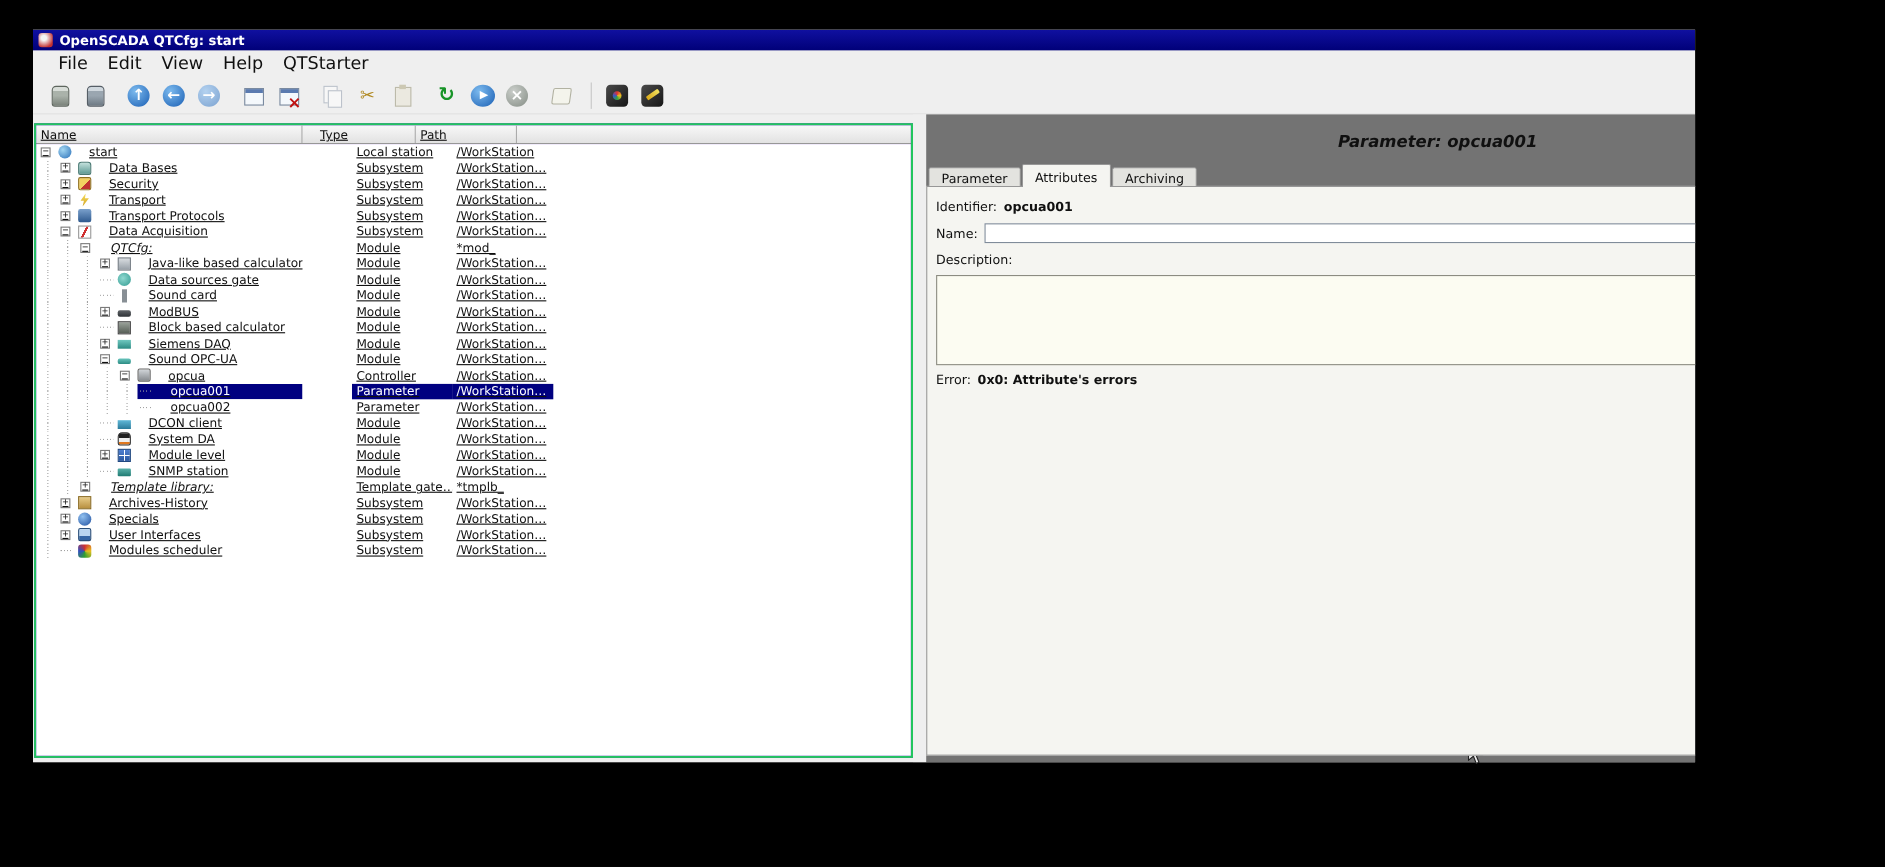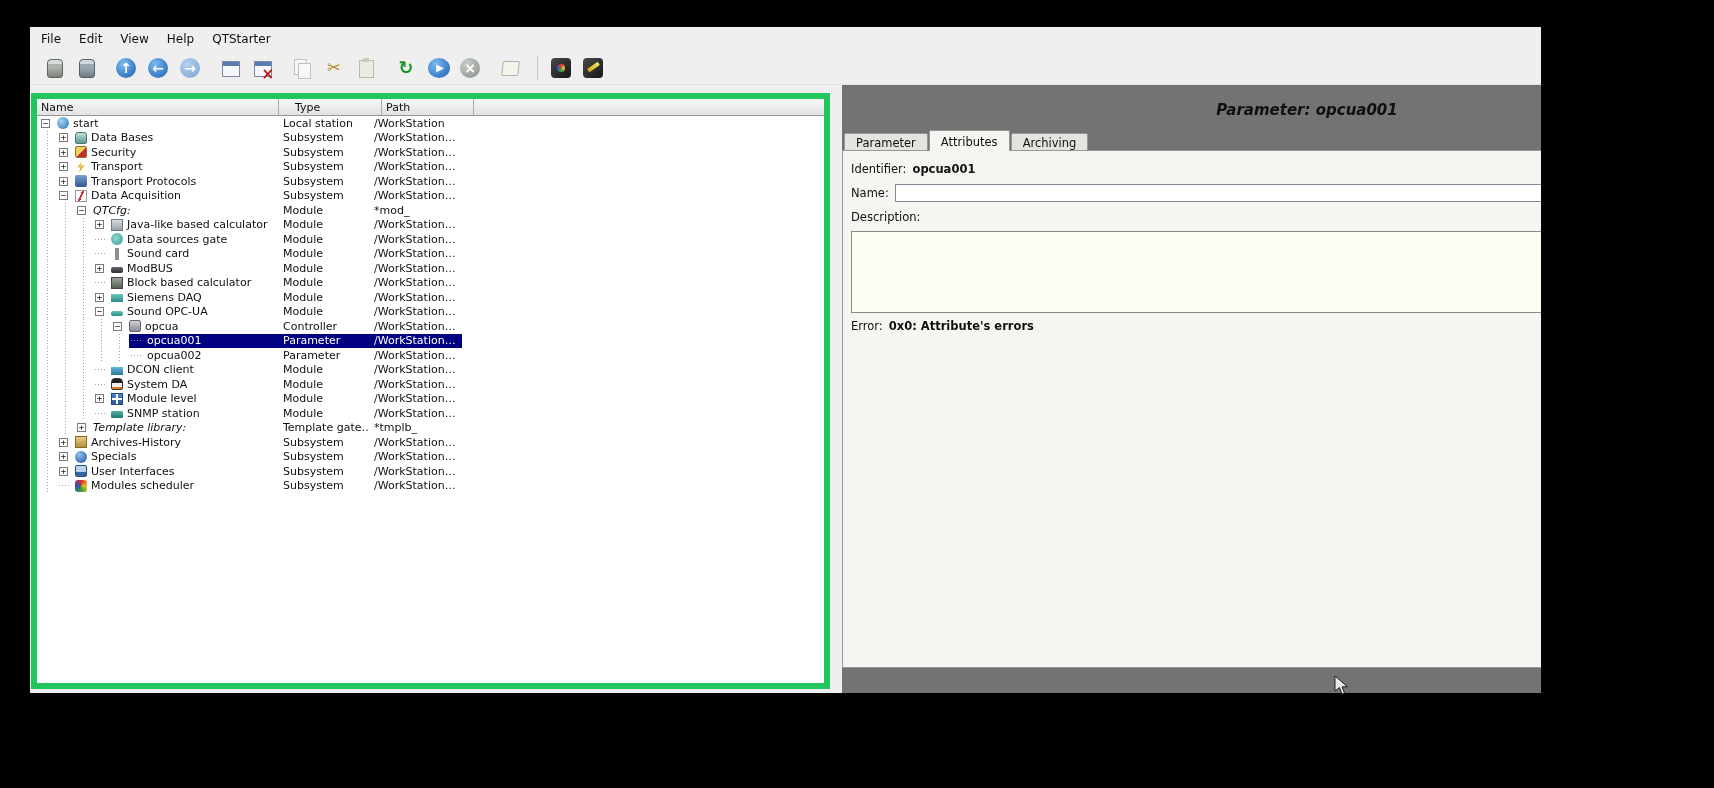--- a/index.html
+++ b/index.html
@@ -10,22 +10,22 @@
             background:#efefef; display:flex; flex-direction:column; overflow:hidden; }
 
   
   .titlebar { height:19px; flex:none; background:linear-gradient(180deg,#1010a0,#000078);
               display:flex; align-items:center; padding:0 5px; }
   .app-icon { width:13px; height:13px; margin-right:6px; border-radius:3px; flex:none;
               background:radial-gradient(circle at 38% 35%, #f4f4f4 20%, #c23030 75%); }
   .title-text { color:#fff; font-size:12px; font-weight:bold; white-space:nowrap; }
 
   
-  .menubar { height:24px; flex:none; display:flex; align-items:center; padding:0 2px;
-             background:#efefef; font-size:12px; }
+  .menubar { height:24px; flex:none; display:flex; align-items:flex-end; padding:0 14px;
+             background:#efefef; font-size:16px; }
   .menu-item { padding:3px 9px; cursor:default; }
 
   
   .toolbar { height:34px; flex:none; display:flex; align-items:center; padding:0 10px;
              background:#efefef; border-bottom:1px solid #e2e2e2; }
   .tb-btn { width:28px; height:28px; display:flex; align-items:center; justify-content:center;
             margin-right:4px; border-radius:3px; flex:none; }
   .tb-gap { width:8px; flex:none; }
   .tb-sep { width:1px; height:24px; background:#c6c6c6; margin:0 9px; flex:none; }
   .tbi { display:block; width:24px; height:24px; position:relative; }
@@ -66,45 +66,45 @@
   .tbi-qtstarter-openscada::after { content:''; position:absolute; left:8px; top:8px; width:8px; height:8px;
       border-radius:50%; background:conic-gradient(#e03030,#e8c020,#30a040,#3858c8,#e03030); }
   .tbi-qtstarter-uivision::after { content:''; position:absolute; left:6px; top:9px; width:13px; height:4px;
       background:linear-gradient(90deg,#d8a818,#f0e060); transform:rotate(-35deg); border-radius:1px; }
 
   
   .main { flex:1; display:flex; min-height:0; }
 
   
   .tree-pane { width:800px; flex:none; display:flex; padding:8px 0 4px 1px; min-height:0; }
-  .tree-widget { flex:1; display:flex; flex-direction:column; border:6px solid #22c55e; background:#6d28d9; min-height:0; }
+  .tree-widget { flex:1; display:flex; flex-direction:column; border:2px solid #22c55e; background:#6d28d9; min-height:0;text-decoration:underline; }
   .tree-header { display:flex; flex:none; height:17px; background:linear-gradient(#f8f8f8,#e2e2e2);
                  border-bottom:1px solid #979797; font-size:11px; }
   .th { padding:2px 4px; border-right:1px solid #ababab; white-space:nowrap; overflow:hidden; }
   .th-0 { width:242px; } .th-1 { width:91px;margin-left:12px; } .th-2 { width:92px; }
   .th-fill { flex:1; border-right:none; }
   .tree-body { flex:1; overflow:hidden; font-size:11px; background:#fff; }
   .tree-row { display:flex; height:14.5px; }
   .cell { height:100%; display:flex; align-items:center; overflow:hidden; white-space:nowrap; }
   .cell-name { width:242px; padding-left:2px; }
-  .cell-type { width:91px; padding-left:4px; }
+  .cell-type { width:91px; padding-left:4px;margin-left:45px; }
   .cell-path { width:92px; padding-left:4px; }
   .cell-fill { flex:1; }
   .indent { width:18px; flex:none; align-self:stretch;
       background-image:repeating-linear-gradient(180deg,#a2a2a2 0 1px,transparent 1px 3px);
       background-size:1px 100%; background-position:8px 0; background-repeat:no-repeat; }
   .exp-slot { width:18px; flex:none; display:flex; align-items:center; }
   .exp-box { width:9px; height:9px; border:1px solid #7a7a7a; background:#fff; color:#202020;
       font-size:9px; line-height:7px; text-align:center; margin-left:2px;
       font-family:"DejaVu Sans Mono",monospace; }
   .stub { width:12px; height:1px; margin-left:2px;
       background-image:repeating-linear-gradient(90deg,#a2a2a2 0 1px,transparent 1px 3px); }
   .item-content { display:flex; align-items:center; flex:1; min-width:0; height:100%; }
   .tree-icon { width:12px; height:12px; flex:none; margin-right:4px; }
-  .tree-label { white-space:nowrap; }
+  .tree-label { white-space:nowrap;margin-left:12px; }
   .italic { font-style:italic; }
   .tree-row.selected .item-content, .tree-row.selected .cell-type, .tree-row.selected .cell-path
       { background:#000080; color:#fff; }
 
   
   .ti-station   { background:radial-gradient(circle at 35% 35%,#a2d6f2,#2a6fb8); border-radius:50%; }
   .ti-databases { background:linear-gradient(#c2e0dc,#5d9a94); border:1px solid #4a7a74; border-radius:3px 3px 2px 2px; }
   .ti-security  { background:linear-gradient(135deg,#f2d060 55%,#c03030 55%); border:1px solid #907020; border-radius:2px; }
   .ti-transports{ background:linear-gradient(#f8e060,#d0a020); clip-path:polygon(58% 0,18% 56%,44% 56%,34% 100%,82% 38%,52% 38%); }
   .ti-protocols { background:linear-gradient(#7aa0cc,#2f5a8f); border-radius:2px; }
@@ -155,20 +155,24 @@
 
   
   .cursor { position:absolute; left:1334px; top:675px; }
 </style>
 </head>
 <body>
 
 <div class="stage">
   <div class="window">
 
+    <div class="titlebar">
+      <span class="app-icon"></span>
+      <span class="title-text">OpenSCADA QTCfg: start</span>
+    </div>
 
     <div class="menubar">
         <span class="menu-item">File</span>
         <span class="menu-item">Edit</span>
         <span class="menu-item">View</span>
         <span class="menu-item">Help</span>
         <span class="menu-item">QTStarter</span>
       </div>
 
     <div class="toolbar">

